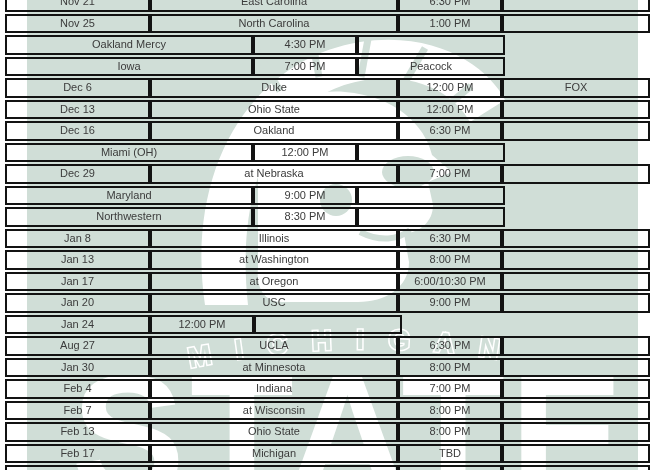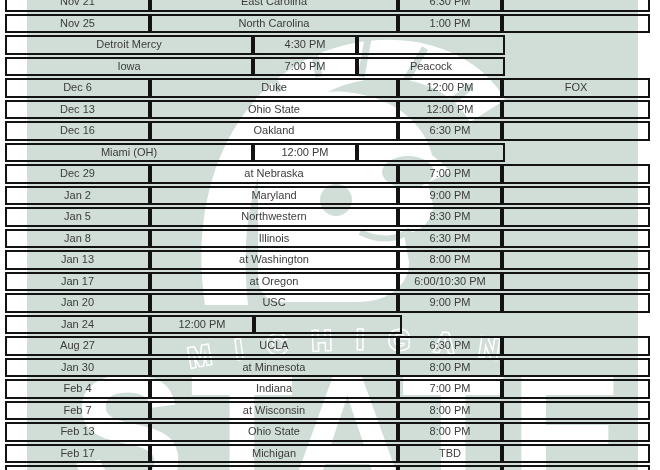--- a/index.html
+++ b/index.html
@@ -102,21 +102,21 @@
       <div class="t-cell c-time">6:30 PM</div>
       <div class="t-cell c-net"></div>
     </div>
     <div class="t-row">
       <div class="t-cell c-date">Nov 25</div>
       <div class="t-cell c-opp">North Carolina</div>
       <div class="t-cell c-time">1:00 PM</div>
       <div class="t-cell c-net"></div>
     </div>
     <div class="t-row">
-      <div class="t-cell c-opp">Detroit Mercy</div>
+      <div class="t-cell c-opp">Oakland Mercy</div>
       <div class="t-cell c-time">4:30 PM</div>
       <div class="t-cell c-net"></div>
     </div>
     <div class="t-row">
       <div class="t-cell c-opp">Iowa</div>
       <div class="t-cell c-time">7:00 PM</div>
       <div class="t-cell c-net">Peacock</div>
     </div>
     <div class="t-row">
       <div class="t-cell c-date">Dec 6</div>
@@ -141,27 +141,25 @@
       <div class="t-cell c-time">12:00 PM</div>
       <div class="t-cell c-net"></div>
     </div>
     <div class="t-row">
       <div class="t-cell c-date">Dec 29</div>
       <div class="t-cell c-opp">at Nebraska</div>
       <div class="t-cell c-time">7:00 PM</div>
       <div class="t-cell c-net"></div>
     </div>
     <div class="t-row">
-      <div class="t-cell c-date">Jan 2</div>
       <div class="t-cell c-opp">Maryland</div>
       <div class="t-cell c-time">9:00 PM</div>
       <div class="t-cell c-net"></div>
     </div>
     <div class="t-row">
-      <div class="t-cell c-date">Jan 5</div>
       <div class="t-cell c-opp">Northwestern</div>
       <div class="t-cell c-time">8:30 PM</div>
       <div class="t-cell c-net"></div>
     </div>
     <div class="t-row">
       <div class="t-cell c-date">Jan 8</div>
       <div class="t-cell c-opp">Illinois</div>
       <div class="t-cell c-time">6:30 PM</div>
       <div class="t-cell c-net"></div>
     </div>

